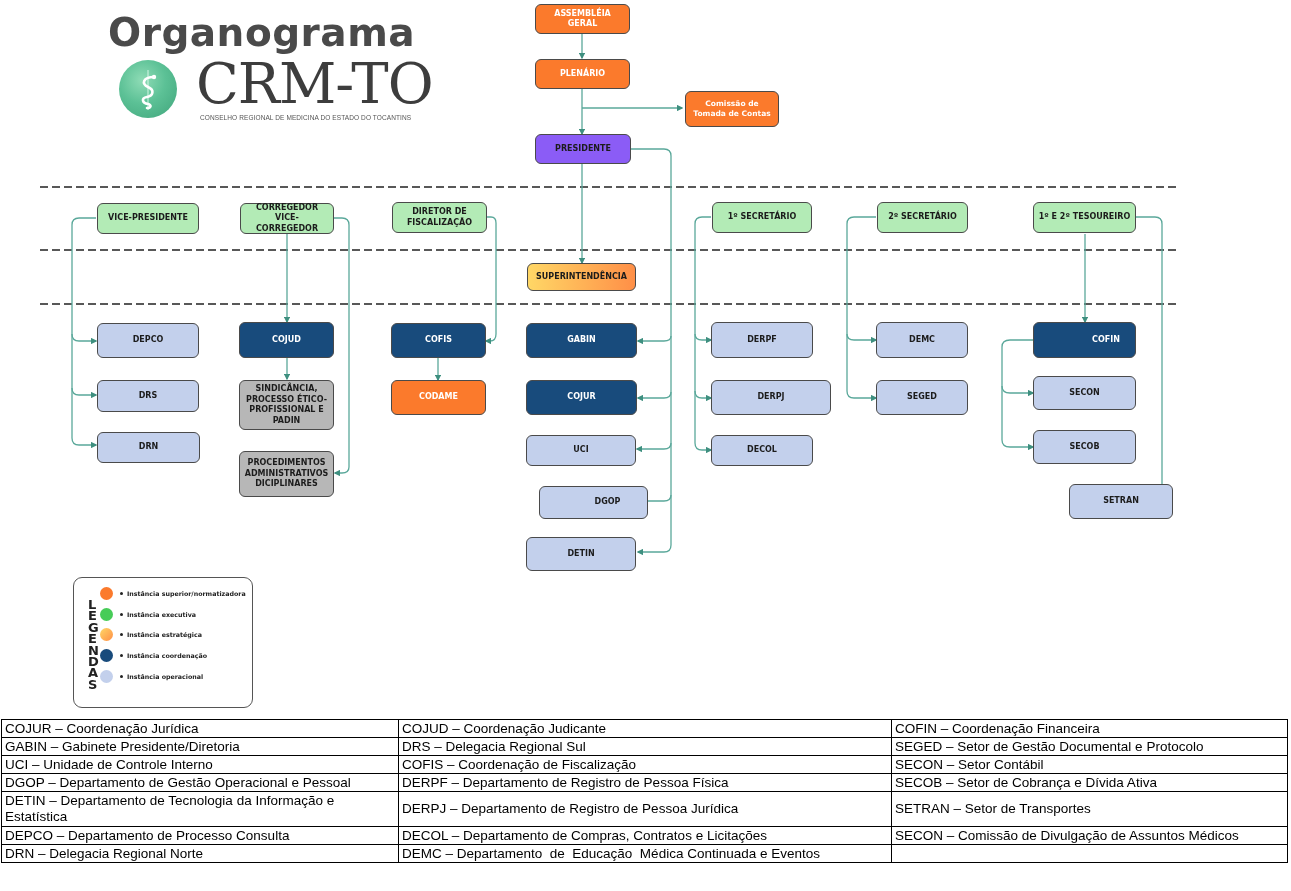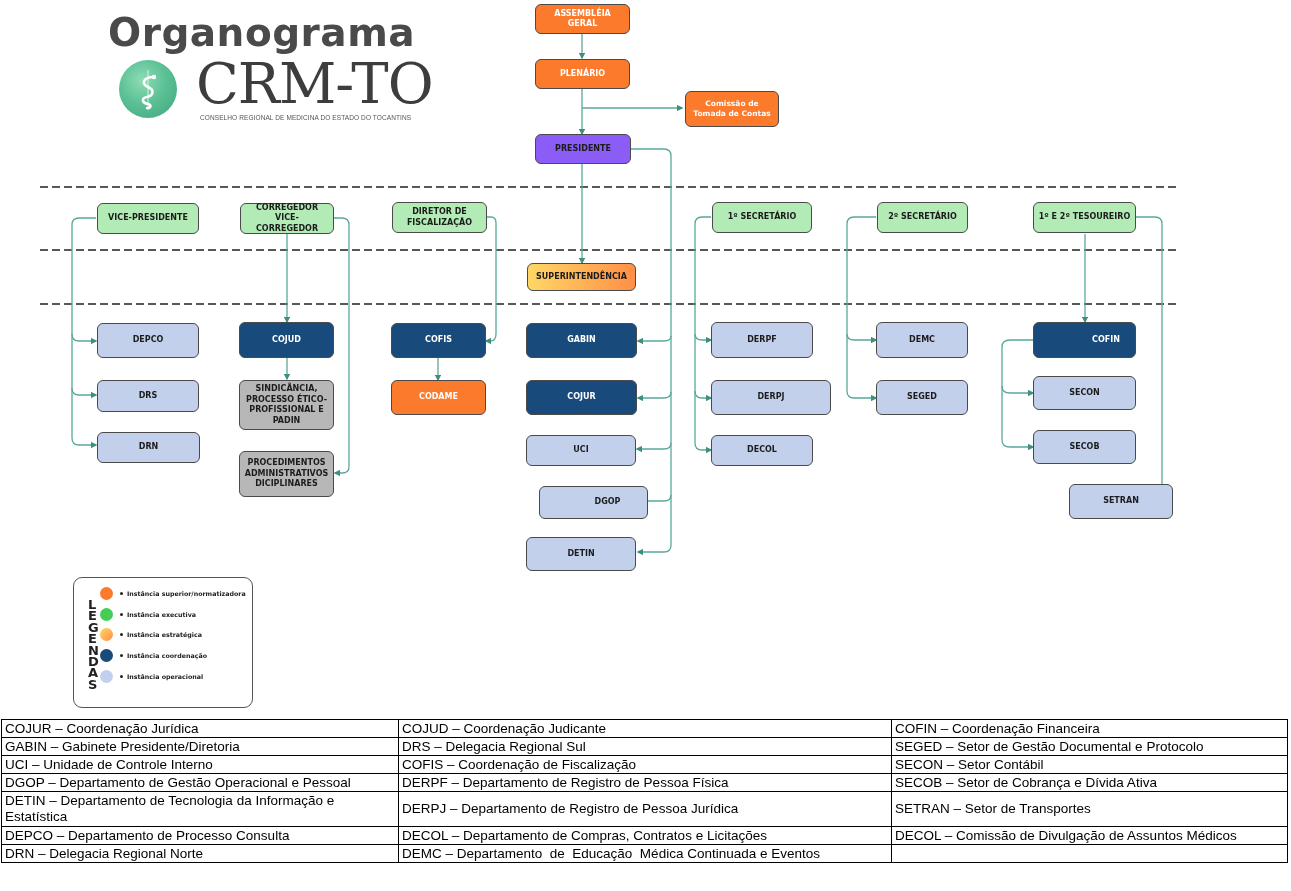--- a/index.html
+++ b/index.html
@@ -206,21 +206,21 @@
       <td>SECOB – Setor de Cobrança e Dívida Ativa</td>
     </tr>
     <tr class="tall">
       <td class="wrap">DETIN – Departamento de Tecnologia da Informação e Estatística</td>
       <td>DERPJ – Departamento de Registro de Pessoa Jurídica</td>
       <td>SETRAN – Setor de Transportes</td>
     </tr>
     <tr>
       <td>DEPCO – Departamento de Processo Consulta</td>
       <td>DECOL – Departamento de Compras, Contratos e Licitações</td>
-      <td>DECOL – Comissão de Divulgação de Assuntos Médicos</td>
+      <td>SECON – Comissão de Divulgação de Assuntos Médicos</td>
     </tr>
     <tr>
       <td>DRN – Delegacia Regional Norte</td>
       <td style="white-space:pre;">DEMC – Departamento  de  Educação  Médica Continuada e Eventos</td>
       <td></td>
     </tr>
   </tbody>
 </table>
 
 </body></html>

